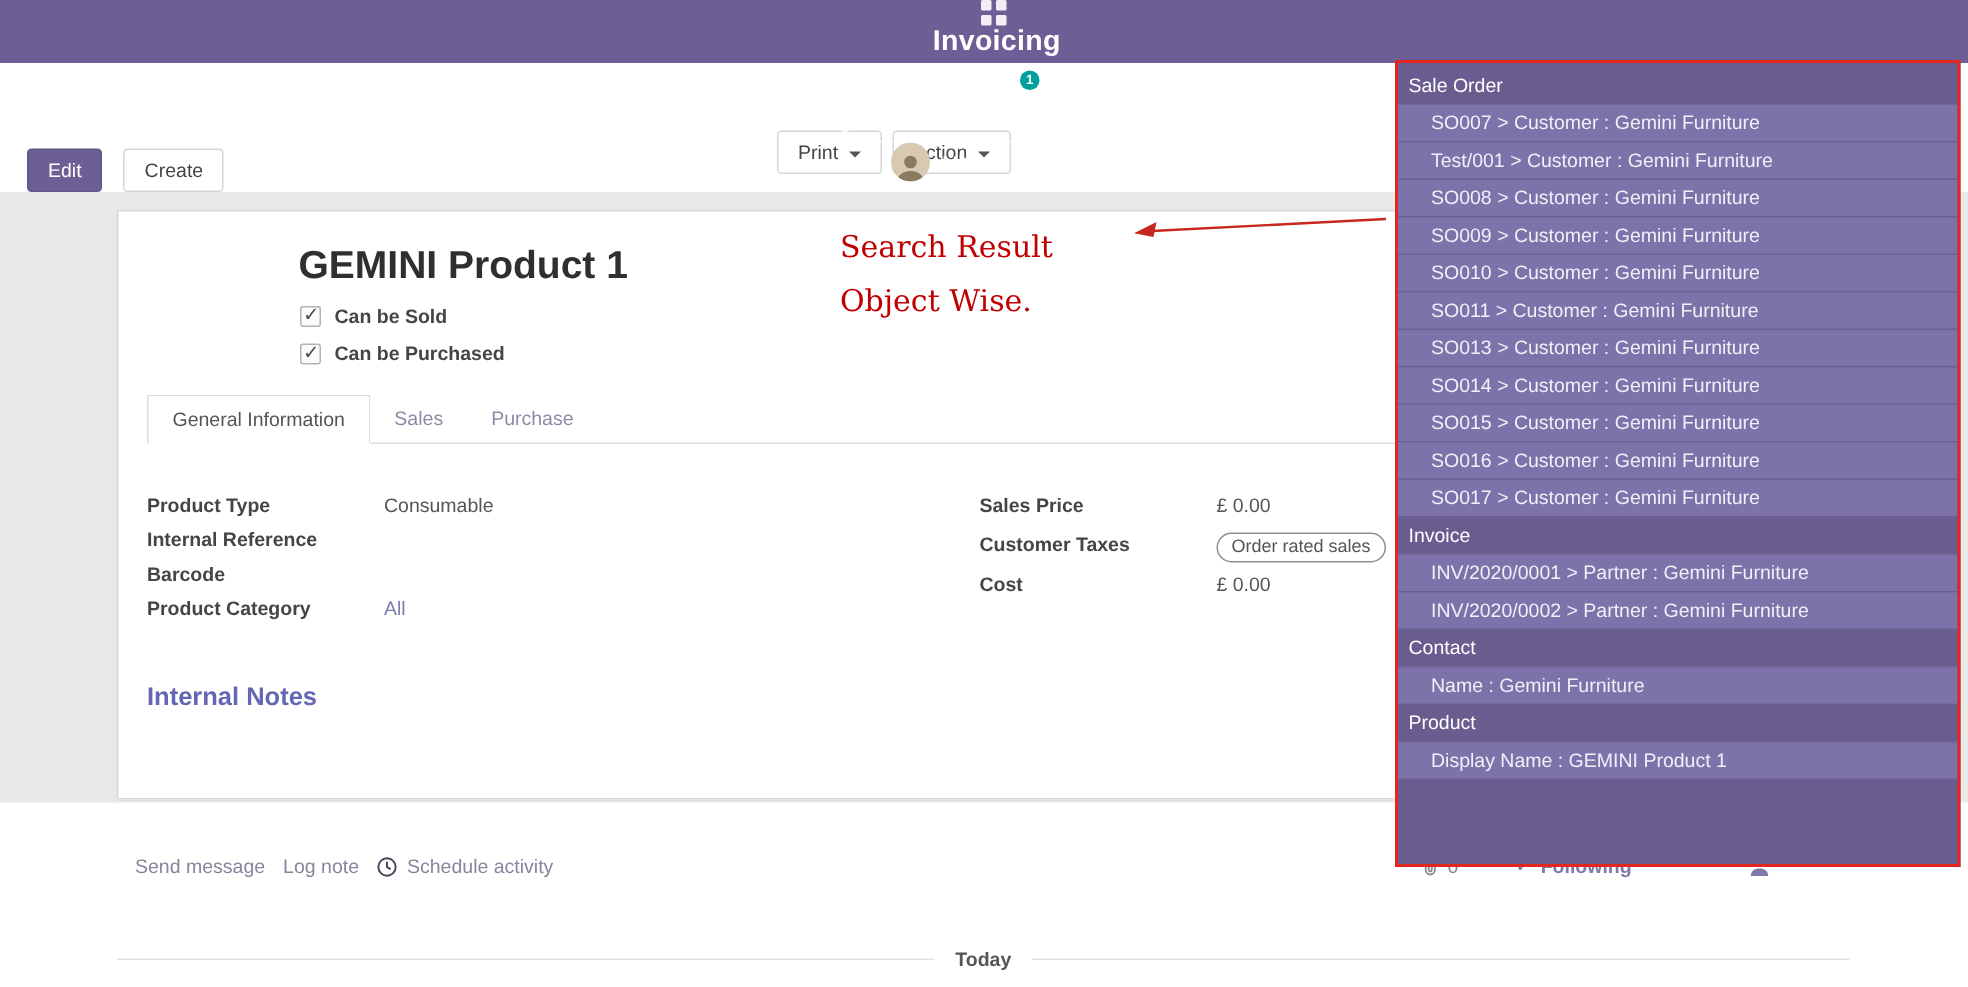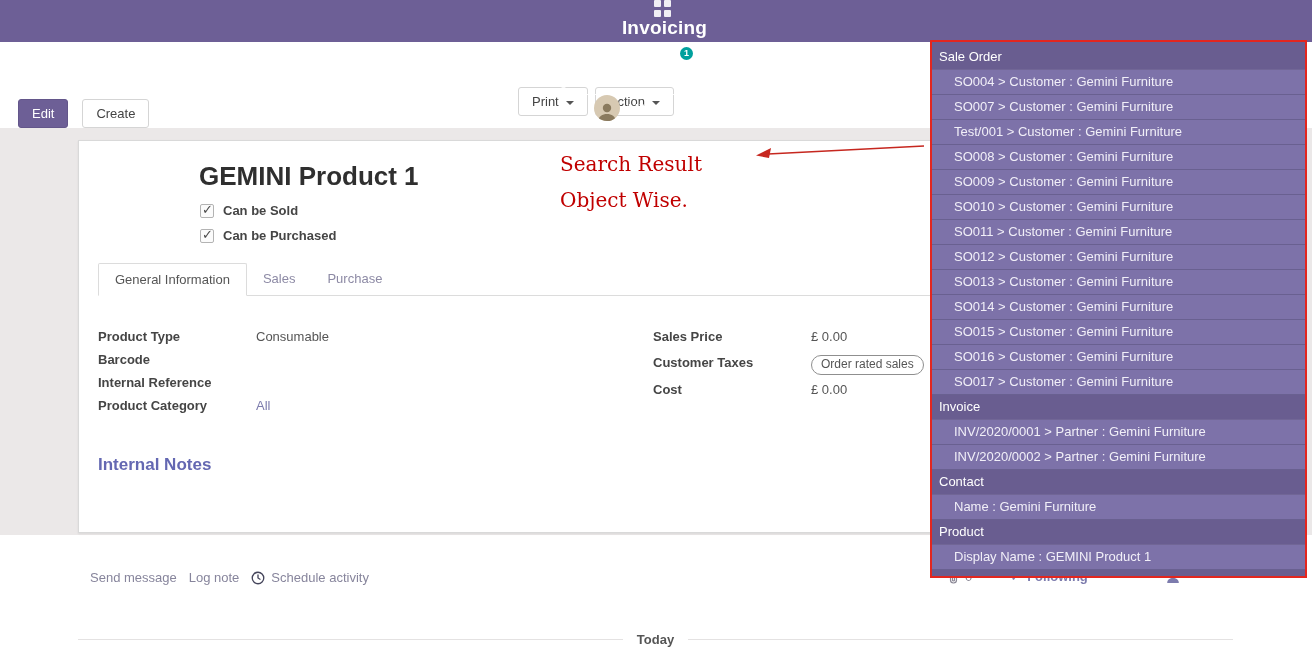--- a/index.html
+++ b/index.html
@@ -167,25 +167,25 @@
       <span class="tab">Sales</span>
       <span class="tab">Purchase</span>
     </div>
 
     <div class="fields-left">
       <div class="f-row">
         <span class="f-label">Product Type</span>
         <span class="f-value">Consumable</span>
       </div>
       <div class="f-row">
+        <span class="f-label">Internal Reference</span>
+        <span class="f-value"></span>
+      </div>
+      <div class="f-row">
         <span class="f-label">Barcode</span>
-        <span class="f-value"></span>
-      </div>
-      <div class="f-row">
-        <span class="f-label">Internal Reference</span>
         <span class="f-value"></span>
       </div>
       <div class="f-row">
         <span class="f-label">Product Category</span>
         <span class="f-value f-link">All</span>
       </div>
     </div>
 
     <div class="fields-right">
       <div class="f-row">
@@ -247,28 +247,26 @@
   </div>
 
   <div class="today-divider">
     <span class="line"></span>
     <span class="label">Today</span>
     <span class="line"></span>
   </div>
 
   <div class="search-dropdown">
       <div class="dd-header">Sale Order</div>
-      <div class="dd-item">SO004 &gt; Customer : Gemini Furniture</div>
       <div class="dd-item">SO007 &gt; Customer : Gemini Furniture</div>
       <div class="dd-item">Test/001 &gt; Customer : Gemini Furniture</div>
       <div class="dd-item">SO008 &gt; Customer : Gemini Furniture</div>
       <div class="dd-item">SO009 &gt; Customer : Gemini Furniture</div>
       <div class="dd-item">SO010 &gt; Customer : Gemini Furniture</div>
       <div class="dd-item">SO011 &gt; Customer : Gemini Furniture</div>
-      <div class="dd-item">SO012 &gt; Customer : Gemini Furniture</div>
       <div class="dd-item">SO013 &gt; Customer : Gemini Furniture</div>
       <div class="dd-item">SO014 &gt; Customer : Gemini Furniture</div>
       <div class="dd-item">SO015 &gt; Customer : Gemini Furniture</div>
       <div class="dd-item">SO016 &gt; Customer : Gemini Furniture</div>
       <div class="dd-item">SO017 &gt; Customer : Gemini Furniture</div>
       <div class="dd-header">Invoice</div>
       <div class="dd-item">INV/2020/0001 &gt; Partner : Gemini Furniture</div>
       <div class="dd-item">INV/2020/0002 &gt; Partner : Gemini Furniture</div>
       <div class="dd-header">Contact</div>
       <div class="dd-item">Name : Gemini Furniture</div>

